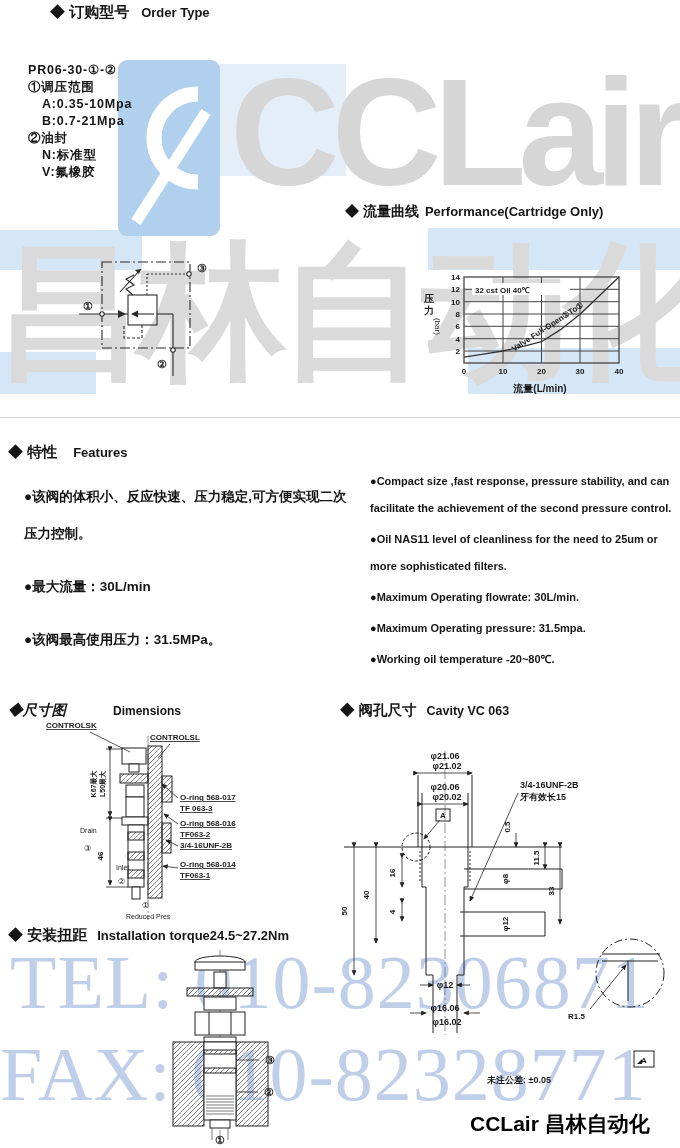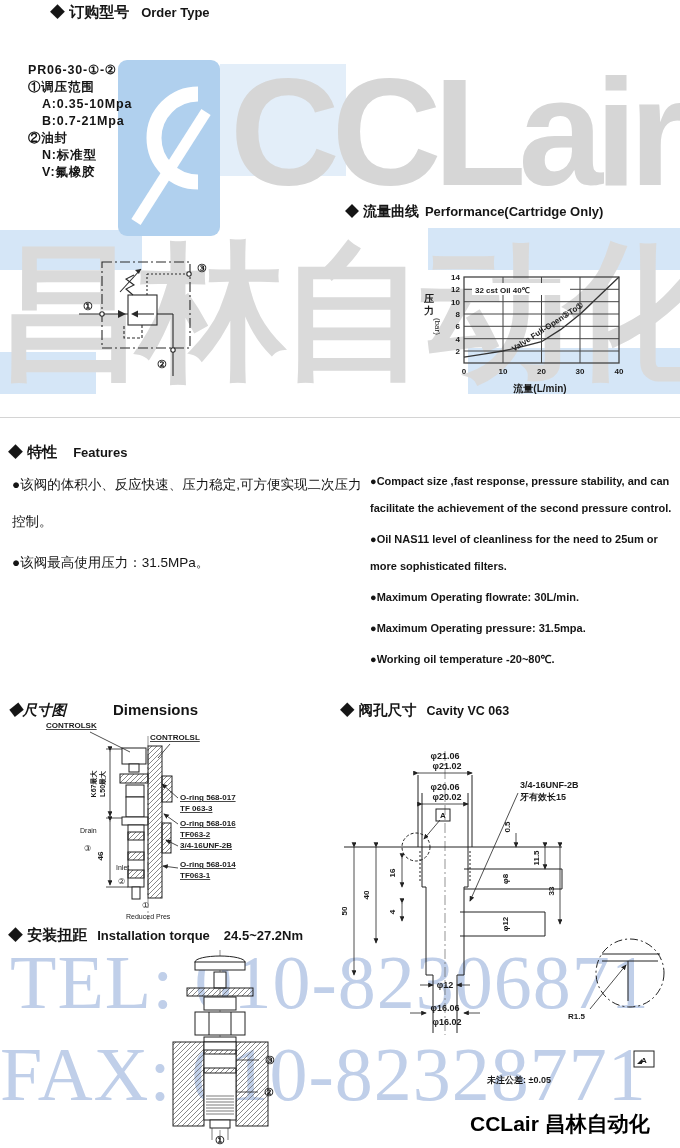--- a/index.html
+++ b/index.html
@@ -19,21 +19,21 @@
               letter-spacing:1px;line-height:1;white-space:nowrap;}
   
   .sec-head{white-space:nowrap;}
   .sec-head .cn{font-size:15px;font-weight:bold;}
   .sec-head .en{font-size:13px;font-weight:bold;margin-left:12px;}
   
   .order-lines{line-height:17px;font-size:12.5px;font-weight:bold;letter-spacing:0.8px;margin-top:37px;}
   .order-lines div:nth-child(3),.order-lines div:nth-child(4),
   .order-lines div:nth-child(6),.order-lines div:nth-child(7){padding-left:14px;}
   
-  .feat-cn p{margin:4px;font-size:13.5px;font-weight:normal;line-height:37px;}
+  .feat-cn p{margin:16px;font-size:13.5px;font-weight:bold;line-height:37px;}
   .feat-en p{margin:4px;font-size:11px;font-weight:bold;line-height:27px;}
   .rule{background:#d4d4d4;height:1px;}
   .footer-brand{font-size:21px;font-weight:bold;color:#000;}
   
   svg text{font-family:"Liberation Sans",sans-serif;fill:#1a1a1a;}
   .t7{font-size:7px;}  .t7b{font-size:7px;font-weight:bold;}
   .t8{font-size:8px;}  .t8b{font-size:8px;font-weight:bold;}
   .t9b{font-size:9px;font-weight:bold;}
   .t10b{font-size:10px;font-weight:bold;}
   .t11b{font-size:11px;font-weight:bold;}
@@ -146,32 +146,33 @@
       <text x="122" y="140" class="t10b" text-anchor="middle">流量(L/min)</text>
     </svg>
 
     <div class="abs rule" style="left:0;top:417px;width:680px;"></div>
 
     <div class="abs sec-head" style="left:8px;top:443px;">
       <span class="cn">◆ 特性</span><span class="en" style="margin-left:16px;">Features</span>
     </div>
     <div class="abs feat-cn" style="left:8px;top:462px;width:358px;">
       <p>●该阀的体积小、反应快速、压力稳定,可方便实现二次压力控制。</p>
+      <p>●最大流量：30L/min</p>
       <p>●该阀最高使用压力：31.5MPa。</p>
     </div>
     <div class="abs feat-en" style="left:366px;top:464px;width:314px;">
       <p>●Compact size ,fast response, pressure stability, and can facilitate the achievement of the second pressure control.</p>
       <p>●Oil NAS11 level of cleanliness for the need to 25um or more sophisticated filters.</p>
       <p>●Maximum Operating flowrate: 30L/min.</p>
       <p>●Maximum Operating pressure: 31.5mpa.</p>
       <p>●Working oil temperature -20~80℃.</p>
     </div>
 
     <div class="abs sec-head" style="left:8px;top:701px;">
-      <span class="cn" style="font-size:14.5px;font-style:italic;">◆尺寸图</span><span class="en" style="font-size:15px;padding-left:35px;">Dimensions</span>
+      <span class="cn" style="font-size:14.5px;font-style:italic;">◆尺寸图</span><span class="en" style="font-size:12px;padding-left:35px;">Dimensions</span>
     </div>
     <div class="abs sec-head" style="left:340px;top:701px;">
       <span class="cn" style="font-size:14.5px;">◆ 阀孔尺寸</span><span class="en" style="font-size:12.5px;margin-left:10px;">Cavity VC 063</span>
     </div>
 
     <svg class="abs" style="left:30px;top:718px;" width="290" height="218" viewBox="0 0 290 218">
       <defs>
         <pattern id="hd" patternUnits="userSpaceOnUse" width="5" height="5">
           <path d="M0,5 L5,0" stroke="#555" stroke-width="0.7"></path>
         </pattern>
@@ -307,21 +308,21 @@
       <text transform="translate(168,191) rotate(-90)" text-anchor="middle" class="t8b">φ12</text>
       <text x="105" y="255" class="t9b" text-anchor="middle">φ12</text>
       <text x="105" y="278" class="t9b" text-anchor="middle">φ16.06</text>
       <text x="107" y="292" class="t9b" text-anchor="middle">φ16.02</text>
       <text x="228" y="286" class="t8b">R1.5</text>
       <text x="304" y="330" class="t8b" text-anchor="middle">A</text>
       <text x="147" y="350" class="t9b">未注公差: ±0.05</text>
     </svg>
 
     <div class="abs sec-head" style="left:8px;top:926px;">
-      <span class="cn">◆ 安装扭距</span><span class="en" style="margin-left:10px;">Installation torque</span><span class="en" style="margin-left:14px;text-align:center;">24.5~27.2Nm</span>
+      <span class="cn">◆ 安装扭距</span><span class="en" style="margin-left:10px;">Installation torque</span><span class="en" style="margin-left:0;text-align:center;">24.5~27.2Nm</span>
     </div>
 
     <svg class="abs" style="left:165px;top:948px;" width="160" height="198" viewBox="0 0 160 198">
       <defs>
         <pattern id="hi" patternUnits="userSpaceOnUse" width="5" height="5">
           <path d="M0,5 L5,0" stroke="#555" stroke-width="0.7"></path>
         </pattern>
       </defs>
       <line x1="55" y1="2" x2="55" y2="196" stroke="#666" stroke-width="0.7" stroke-dasharray="10 3 2 3"></line>
       <g stroke="#222" stroke-width="1" fill="#fff">

